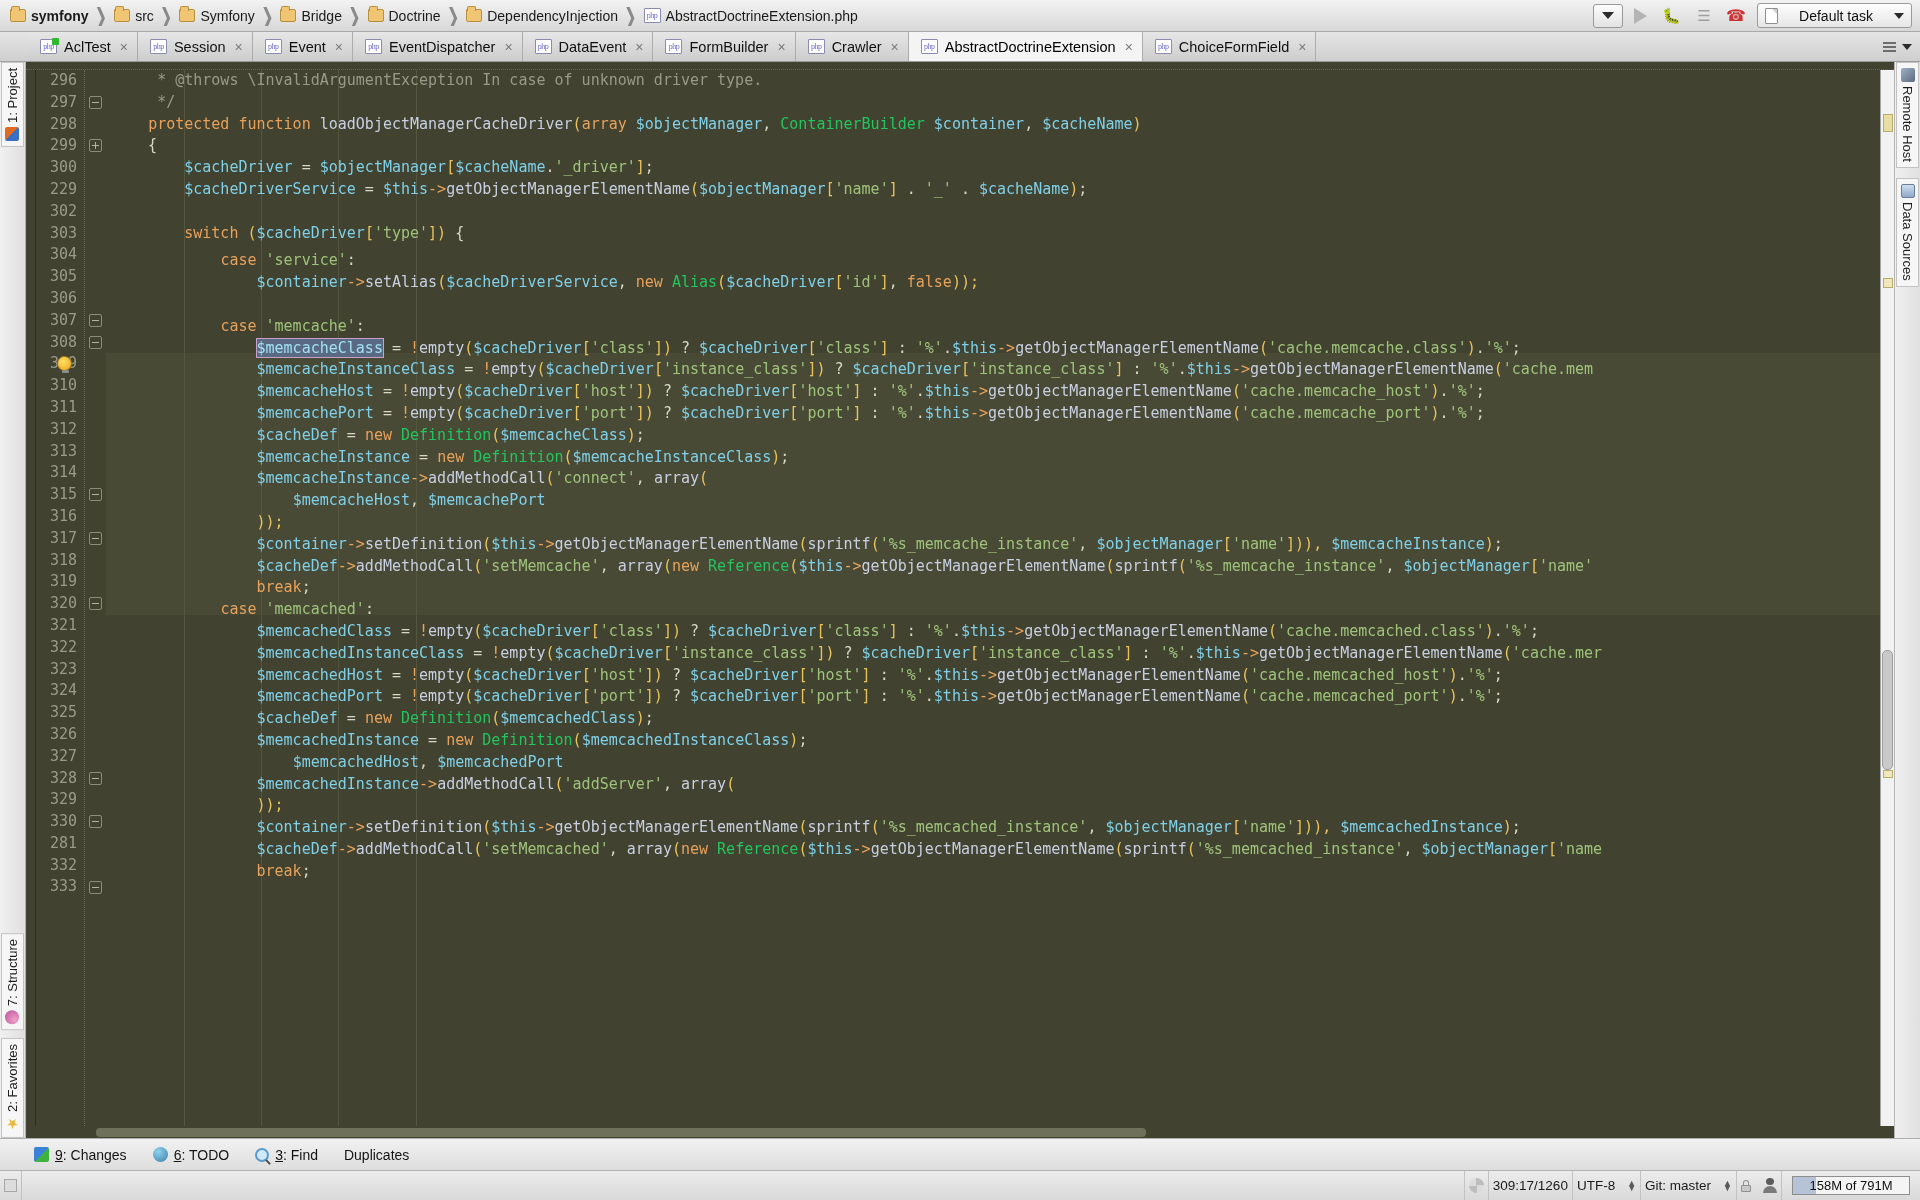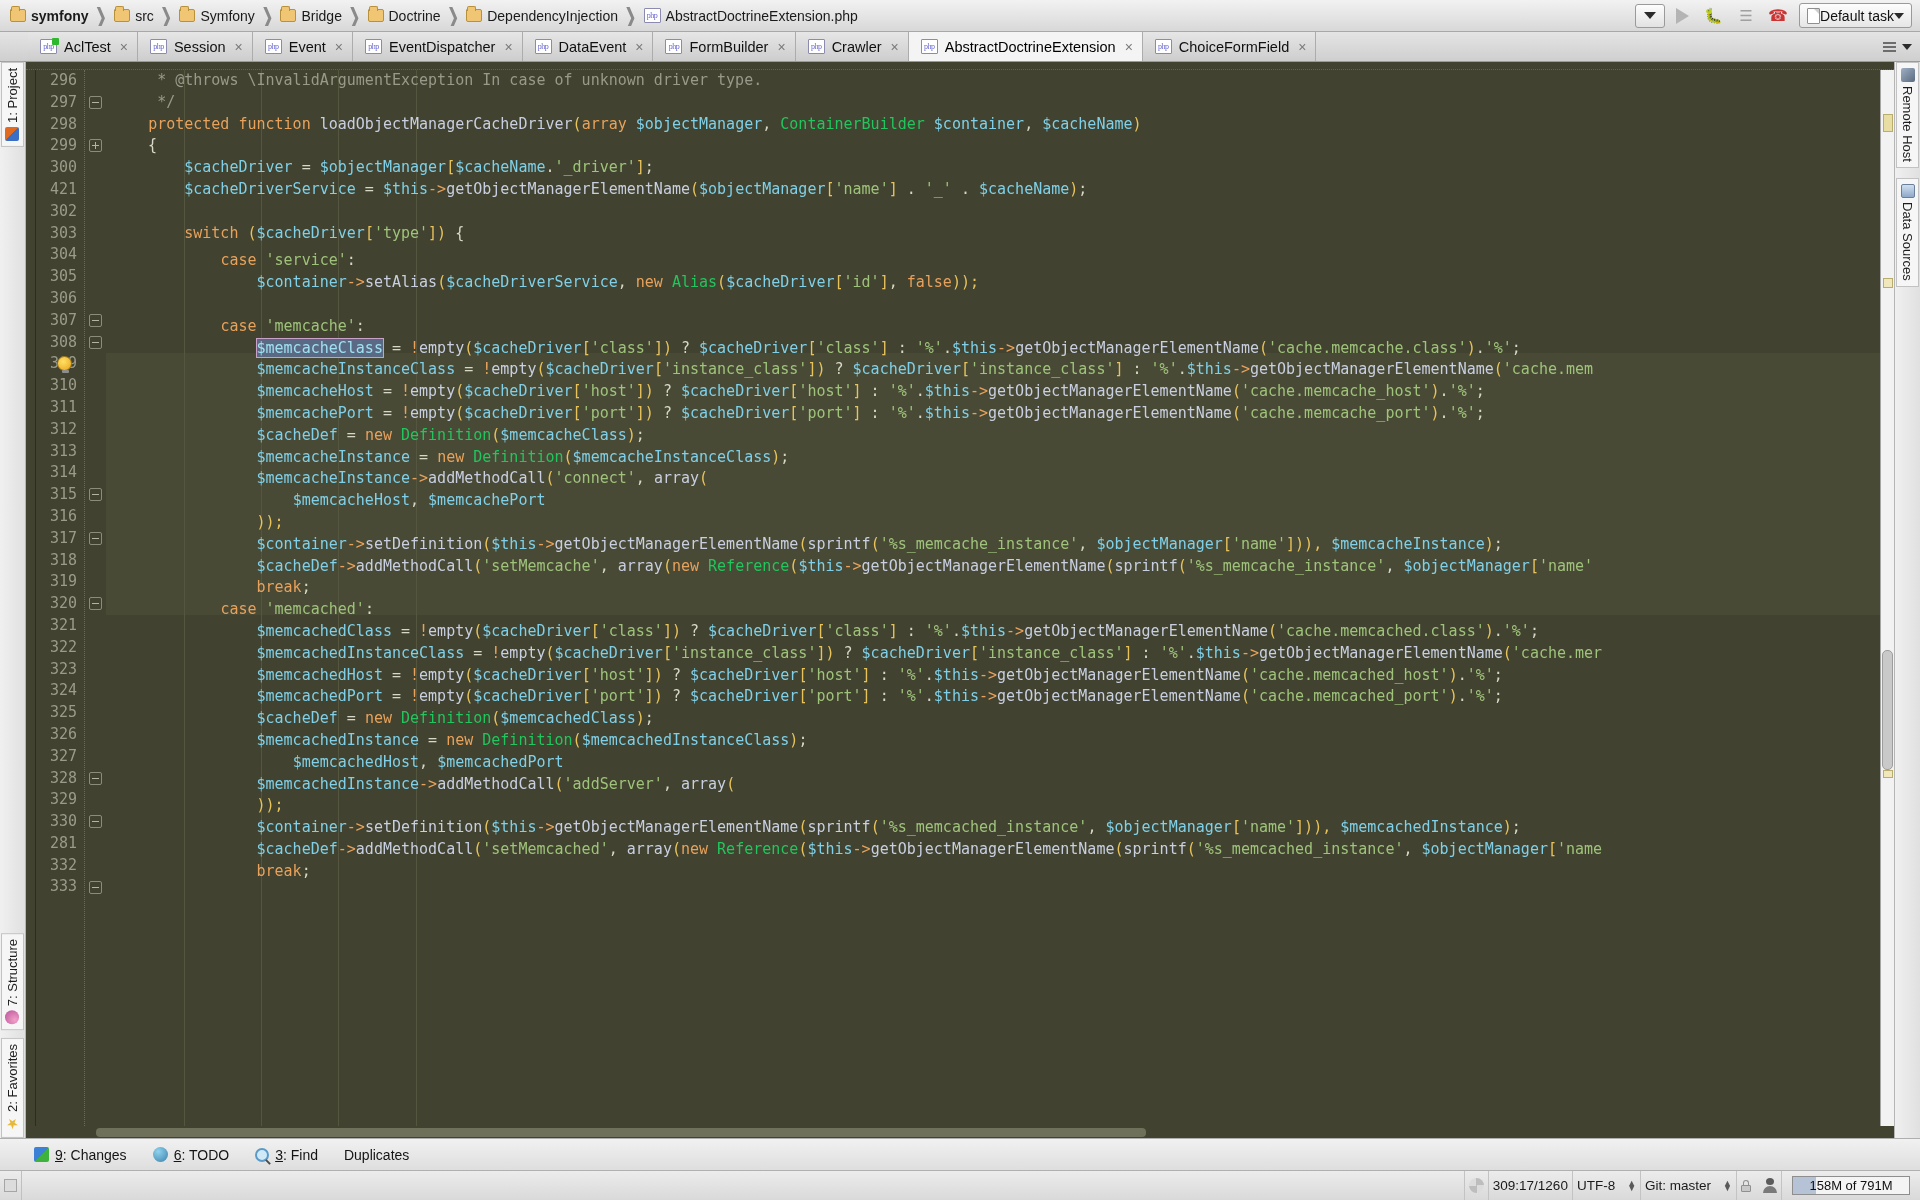--- a/index.html
+++ b/index.html
@@ -61,21 +61,21 @@
     width: 30px; height: 24px; display: flex; align-items: center; justify-content: center;
     border-radius: 3px;
   }
   .tb.framed { border: 1px solid #9a9a9a; background: linear-gradient(#fdfdfd,#e2e2e2); }
   .tri-down { width: 0; height: 0; border-left: 6px solid transparent; border-right: 6px solid transparent; border-top: 7px solid #2b2b2b; }
   .tri-right { width: 0; height: 0; border-top: 8px solid transparent; border-bottom: 8px solid transparent; border-left: 13px solid #b4b4b4; }
   .bug-ic { font-size: 15px; color: #9a9a9a; }
   .stack-ic { font-size: 15px; color: #a0a0a0; }
   .phone-ic { font-size: 16px; color: #cc3333; }
   .taskbox {
-    display: flex; align-items: center; gap: 0;
+    display: flex; align-items: center; gap: 21px;
     height: 25px; padding: 0 7px; margin-left: 4px;
     border: 1px solid #9a9a9a; border-radius: 3px;
     background: linear-gradient(#fdfdfd,#e6e6e6);
     font-size: 14px; color: #101010;
   }
   .ic-doc {
     width: 13px; height: 16px; background: #fff; border: 1px solid #8f8f8f;
     position: relative; border-radius: 1px;
   }
   .ic-doc::after { content:""; position:absolute; top:0; right:0; border-top: 5px solid #cfcfcf; border-left: 5px solid transparent; }
@@ -384,21 +384,21 @@
       <div class="editorBody">
         <div class="leftstripe"></div>
 
         <div class="gutter">
           <div class="lnums" id="lnums">
               <div class="lnum">296</div>
               <div class="lnum">297</div>
               <div class="lnum">298</div>
               <div class="lnum">299</div>
               <div class="lnum">300</div>
-              <div class="lnum">421</div>
+              <div class="lnum">229</div>
               <div class="lnum">302</div>
               <div class="lnum">303</div>
               <div class="lnum">304</div>
               <div class="lnum">305</div>
               <div class="lnum">306</div>
               <div class="lnum">307</div>
               <div class="lnum">308</div>
               <div class="lnum">309</div>
               <div class="lnum">310</div>
               <div class="lnum">311</div>

